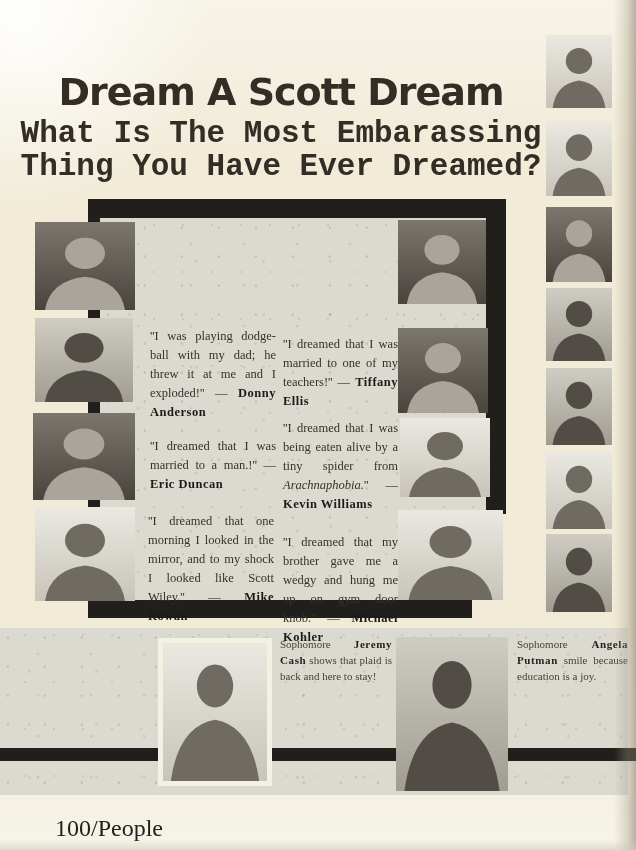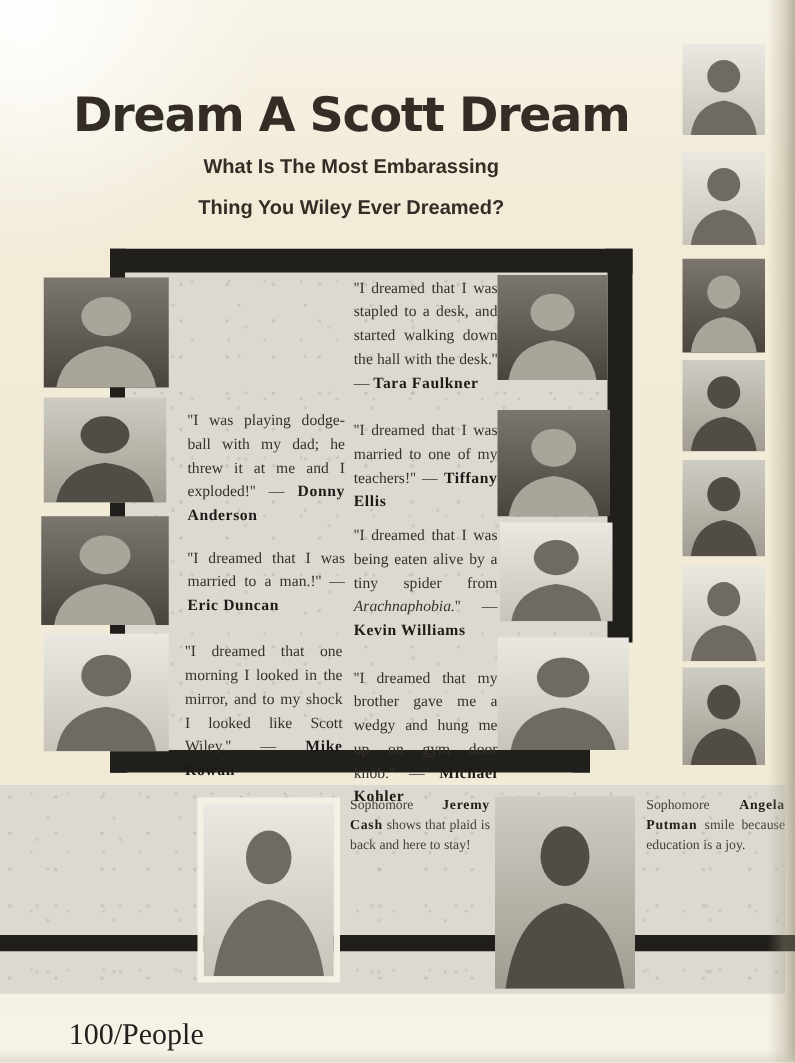--- a/index.html
+++ b/index.html
@@ -14,22 +14,22 @@
         background:linear-gradient(to right, rgba(170,160,138,0) 0%, rgba(166,157,135,.35) 60%, rgba(120,112,94,.5) 100%);
         pointer-events:none;z-index:40;}
   .bottom-edge{position:absolute;left:0;bottom:0;width:636px;height:10px;
         background:linear-gradient(to bottom, rgba(255,255,255,0), rgba(210,203,184,.6));
         pointer-events:none;z-index:40;}
 
   
   .headline{position:absolute;left:0;top:70px;width:562px;text-align:center;color:#332d26;}
   .headline h1{margin:0;font-family:"DejaVu Sans",sans-serif;font-weight:bold;
         font-size:38px;letter-spacing:-1px;}
-  .headline .sub{margin:6px 0 0 0;font-family:Liberation Sans, sans-serif;font-weight:bold;
-        font-size:16px;line-height:27px;letter-spacing:0;}
+  .headline .sub{margin:6px 0 0 0;font-family:Liberation Mono, monospace;font-weight:bold;
+        font-size:31px;line-height:27px;letter-spacing:0;}
 
   
   .texture{
     background-color:#dcd9d1;
     background-image:
       radial-gradient(circle at 21% 33%, rgba(110,105,95,.20) 1px, transparent 1.6px),
       radial-gradient(circle at 72% 64%, rgba(110,105,95,.16) 1px, transparent 1.7px),
       radial-gradient(circle at 44% 82%, rgba(110,105,95,.13) 1.2px, transparent 2px),
       radial-gradient(circle at 86% 15%, rgba(150,145,132,.25) 1px, transparent 1.5px);
     background-size:37px 29px,53px 41px,67px 53px,29px 47px;}
@@ -101,32 +101,31 @@
 </head>
 <body>
 
 <div class="page">
 
   <div class="corner-light"></div>
 
   <header class="headline">
     <h1>Dream A Scott Dream</h1>
     <div class="sub">What Is The Most Embarassing</div>
-    <div class="sub">Thing You Wiley Ever Dreamed?</div>
+    <div class="sub">Thing You Have Ever Dreamed?</div>
   </header>
 
   <div class="bar panel-top"></div>
   <div class="bar panel-left"></div>
   <div class="bar panel-right"></div>
   <div class="bar panel-bottom"></div>
   <div class="bar panel-nub-l"></div>
   <div class="bar panel-nub-r"></div>
   <div class="panel-fill texture"></div>
 
-  <p class="quote pos-q2"><span>''I dreamed that I was stapled to a desk, and started walking down the hall with the desk.'' —</span><i></i><span></span> <b>Tara Faulkner</b></p>
   <p class="quote pos-q3"><span>''I was playing dodge-ball with my dad; he threw it at me and I exploded!'' —</span><i></i><span></span> <b>Donny Anderson</b></p>
   <p class="quote pos-q4"><span>''I dreamed that I was married to one of my teachers!'' —</span><i></i><span></span> <b>Tiffany Ellis</b></p>
   <p class="quote pos-q5"><span>''I dreamed that I was married to a man.!'' —</span><i></i><span></span> <b>Eric Duncan</b></p>
   <p class="quote pos-q6"><span>''I dreamed that I was being eaten alive by a tiny spider from </span><i>Arachnaphobia.</i><span>'' —</span> <b>Kevin Williams</b></p>
   <p class="quote pos-q7"><span>''I dreamed that one morning I looked in the mirror, and to my shock I looked like Scott Wiley.'' —</span><i></i><span></span> <b>Mike Rowan</b></p>
   <p class="quote pos-q8"><span>''I dreamed that my brother gave me a wedgy and hung me up on gym door knob.'' —</span><i></i><span></span> <b>Michael Kohler</b></p>
 
   <div class="photo ph-c lp1">
       <svg viewBox="0 0 80 90" preserveAspectRatio="none">
         <circle class="fig" cx="40" cy="32" r="16"></circle>

